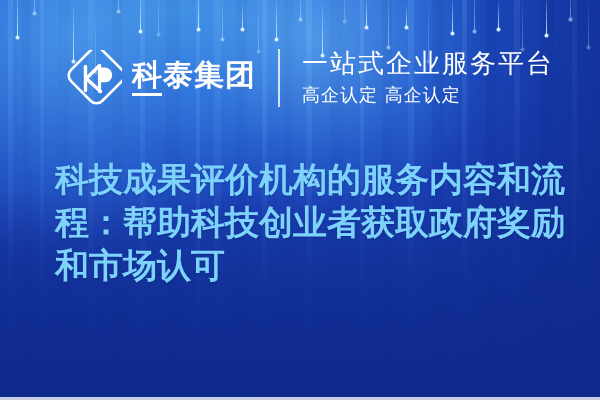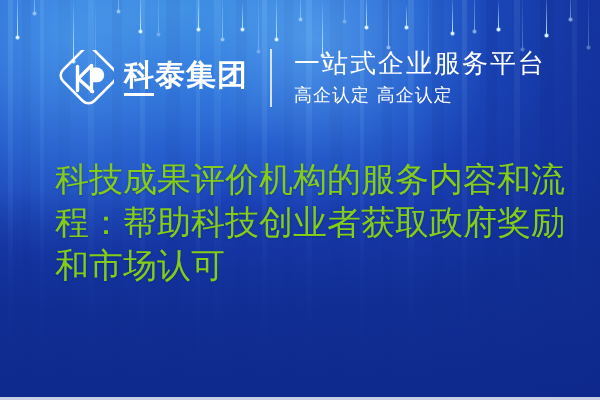--- a/index.html
+++ b/index.html
@@ -75,20 +75,21 @@
   .beam.faint { opacity: .33; }
 
   
   .header {
     position: absolute;
     left: 0; right: 0;
     top: 40px;
     height: 76px;
     display: flex;
     align-items: center;
+    padding-left: 8px;
   }
   .brand {
     display: flex;
     align-items: center;
     margin-left: 58px;
   }
   .logo-mark {
     width: 56px;
     height: 56px;
     flex: 0 0 56px;
@@ -160,22 +161,22 @@
     font-family: "DejaVu Serif", "Liberation Serif", serif;
   }
 
   
   .title {
     position: absolute;
     left: 55px;
     top: 158px;
     width: 510px;
     font-size: 34px;
-    font-weight: normal;
-    color: #84cc16;
+    font-weight: bold;
+    color: #7dd3fc;
     line-height: 43px;
     letter-spacing: 0px;
     font-family: "DejaVu Sans", "Liberation Sans", sans-serif;
     text-shadow: 0 1px 2px rgba(8,30,95,.35);
   }
 
   .bottom-strip {
     position: absolute;
     left: 0; right: 0; bottom: 0;
     height: 3px;

